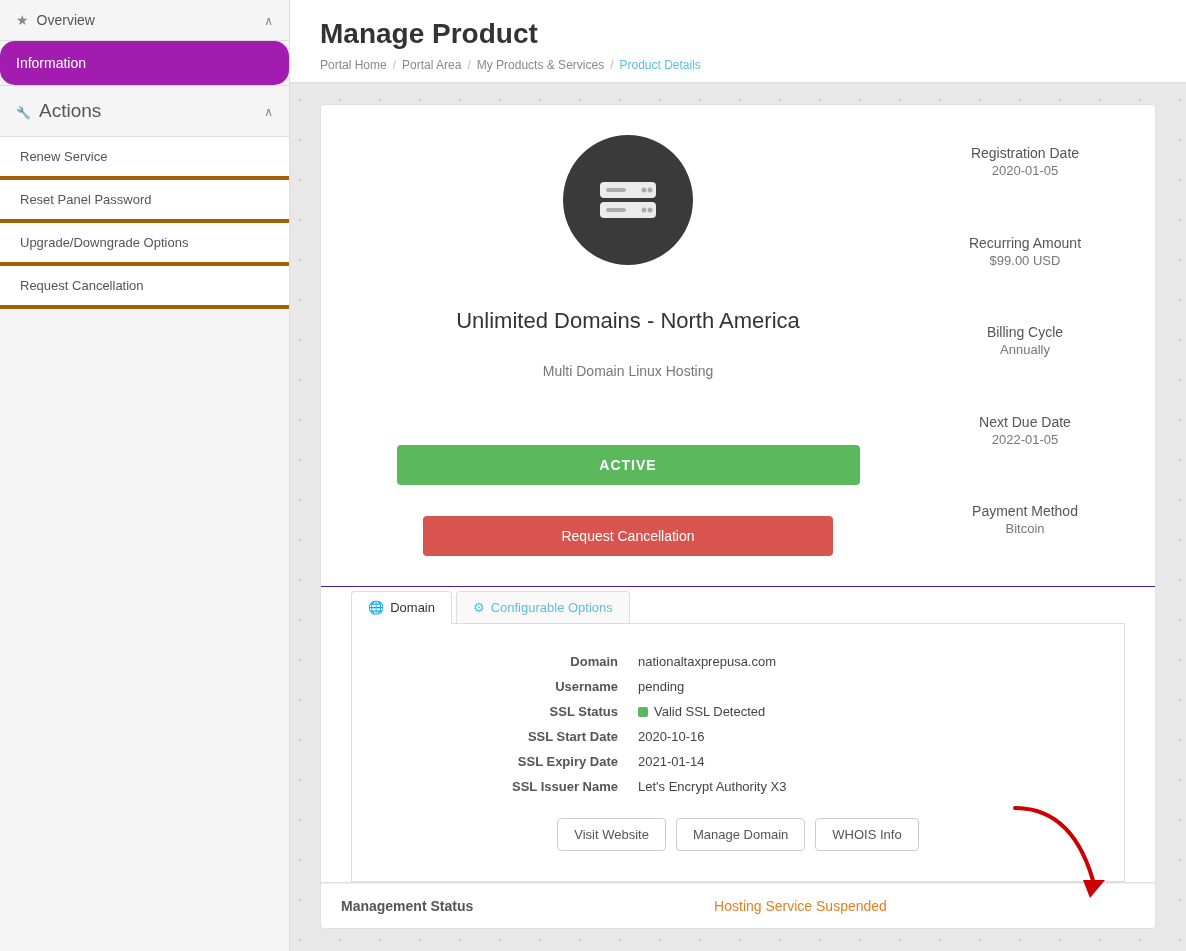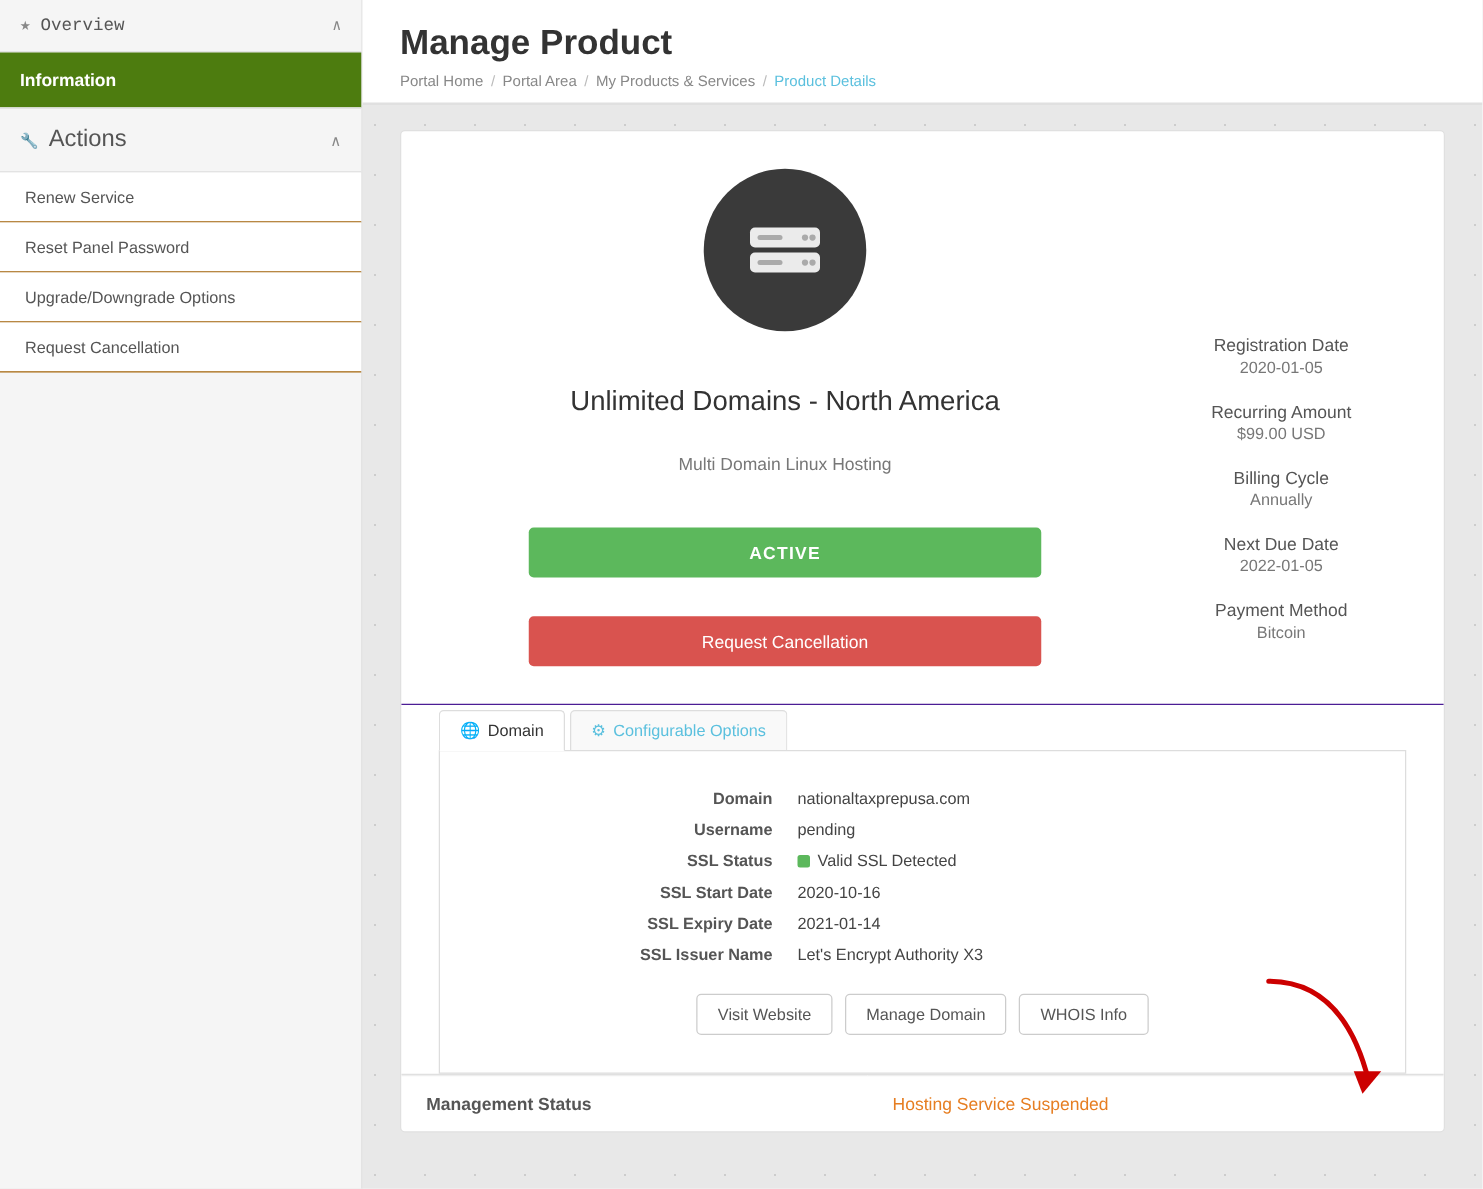--- a/index.html
+++ b/index.html
@@ -22,36 +22,36 @@
       border-right: 1px solid #ddd;
     }
     .sidebar-overview {
       display: flex;
       align-items: center;
       justify-content: space-between;
       padding: 12px 16px;
       background: #f5f5f5;
       border-bottom: 1px solid #ddd;
       cursor: pointer;
-      font-family: Liberation Mono, monospace;
     }
     .sidebar-overview-left {
       display: flex;
       align-items: center;
       gap: 8px;
       font-size: 14px;
       color: #555;
     }
     .sidebar-section-information {
-      background: #4d7c0f;
+      background: #a21caf;
       color: #fff;
       padding: 14px 16px;
       font-size: 14px;
-      font-weight: 700;
-      cursor: pointer;
+      font-weight: 400;
+      cursor: pointer;
+      border-radius: 15px;
     }
     .sidebar-actions-header {
       display: flex;
       align-items: center;
       justify-content: space-between;
       padding: 14px 16px;
       background: #f5f5f5;
       border-top: 1px solid #ddd;
       border-bottom: 1px solid #ddd;
       cursor: pointer;
@@ -59,21 +59,21 @@
     .sidebar-actions-header-left {
       display: flex;
       align-items: center;
       gap: 8px;
       font-size: 19px;
       color: #555;
       font-weight: 500;
     }
     .sidebar-action-item {
       padding: 12px 20px;
-      border-bottom: 1px solid #a16207;
+      border-bottom: 4px solid #a16207;
       background: #fff;
       color: #555;
       cursor: pointer;
       font-size: 13px;
     }
 
     
     .main {
       flex: 1;
       padding: 0;
@@ -155,48 +155,49 @@
       font-size: 14px;
       color: #777;
       margin-bottom: 20px;
     }
 
     .btn-active {
       background: #5cb85c;
       color: #fff;
       border: none;
       padding: 12px 0;
-      width: 410px;
+      width: 463px;
       font-size: 14px;
       font-weight: 600;
       letter-spacing: 1px;
       border-radius: 4px;
       cursor: pointer;
       margin-bottom: 8px;
       text-transform: uppercase;
+      margin-top: 23px;
     }
 
     .btn-cancel {
       background: #d9534f;
       color: #fff;
       border: none;
       padding: 12px 0;
       width: 410px;
       font-size: 14px;
       border-radius: 4px;
       cursor: pointer;
     }
 
     .product-meta {
       width: 200px;
       min-width: 200px;
       display: flex;
       flex-direction: column;
       align-items: center;
-      justify-content: flex-end;
+      justify-content: space-between;
       padding-top: 10px;
       gap: 0;
     }
 
     .meta-row {
       text-align: center;
       margin-bottom: 20px;
     }
 
     .meta-label {

